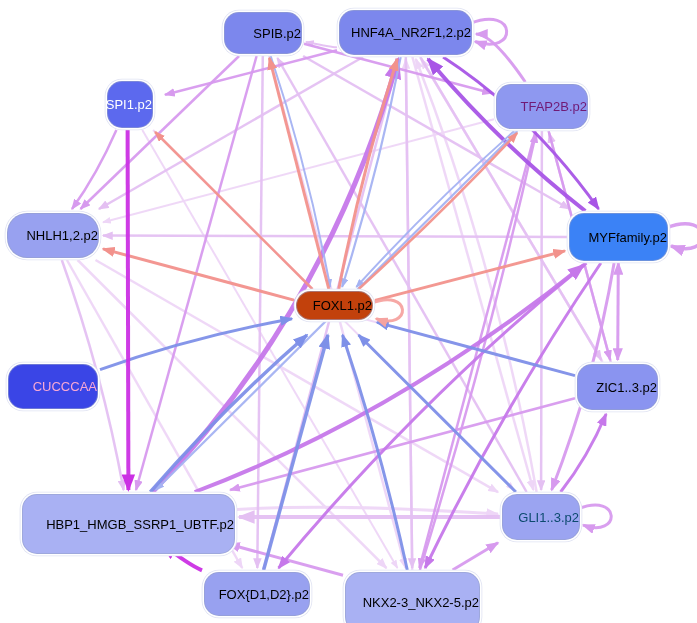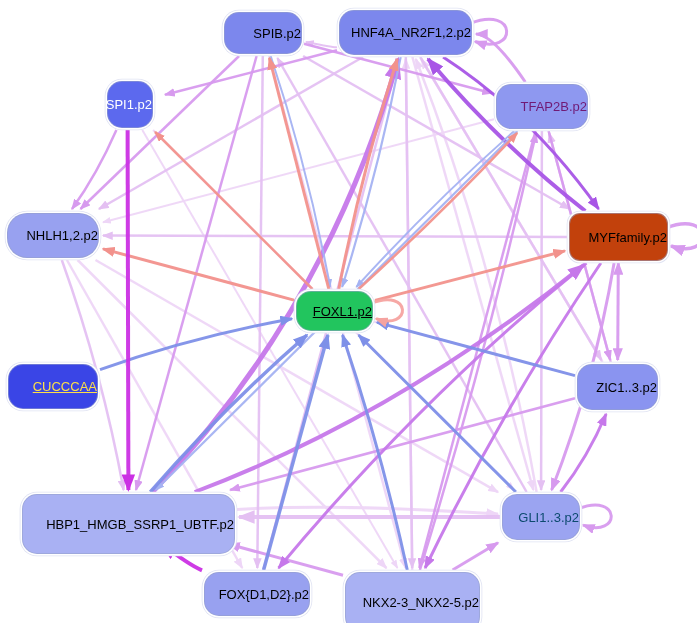--- a/index.html
+++ b/index.html
@@ -136,44 +136,44 @@
   <div id="node-layer">
       <div class="node" style="left: 224px; top: 12px; width: 78px; height: 42px; background: rgb(124, 135, 237); color: rgb(0, 0, 0);">
         <span>SPIB.p2</span>
       </div>
       <div class="node" style="left: 339px; top: 10px; width: 133px; height: 45px; background: rgb(124, 135, 237); color: rgb(0, 0, 0); padding-left: 36px;">
         <span>HNF4A_NR2F1,2.p2</span>
       </div>
       <div class="node" style="left: 496px; top: 84px; width: 92px; height: 45px; background: rgb(142, 152, 240); color: #701a75;">
         <span>TFAP2B.p2</span>
       </div>
-      <div class="node" style="left: 569px; top: 213px; width: 99px; height: 48px; background: #c2410c; color: rgb(0, 0, 0); border-radius: 11px;">
+      <div class="node" style="left: 569px; top: 213px; width: 99px; height: 48px; background: #3b82f6; color: rgb(0, 0, 0);">
         <span>MYFfamily.p2</span>
       </div>
       <div class="node" style="left: 577px; top: 364px; width: 81px; height: 46px; background: rgb(138, 148, 240); color: rgb(0, 0, 0);">
         <span>ZIC1..3.p2</span>
       </div>
       <div class="node" style="left: 502px; top: 494px; width: 78px; height: 46px; background: rgb(155, 164, 241); color: #0c4a6e;">
         <span>GLI1..3.p2</span>
       </div>
       <div class="node" style="left: 345px; top: 572px; width: 135px; height: 60px; background: rgb(169, 177, 243); color: rgb(0, 0, 0);">
         <span>NKX2-3_NKX2-5.p2</span>
       </div>
       <div class="node" style="left: 204px; top: 572px; width: 106px; height: 44px; background: rgb(152, 161, 240); color: rgb(0, 0, 0); padding-left: 8px;">
         <span>FOX{D1,D2}.p2</span>
       </div>
       <div class="node" style="left: 22px; top: 494px; width: 213px; height: 60px; background: rgb(169, 177, 243); color: rgb(0, 0, 0);">
         <span>HBP1_HMGB_SSRP1_UBTF.p2</span>
       </div>
-      <div class="node" style="left: 8px; top: 364px; width: 90px; height: 45px; background: rgb(58, 69, 230); color: #fde047; text-decoration: underline;">
+      <div class="node" style="left: 8px; top: 364px; width: 90px; height: 45px; background: rgb(58, 69, 230); color: #f9a8d4;">
         <span>CUCCCAA</span>
       </div>
       <div class="node" style="left: 7px; top: 213px; width: 92px; height: 45px; background: rgb(152, 161, 240); color: rgb(0, 0, 0); border-radius: 20px;">
         <span>NHLH1,2.p2</span>
       </div>
       <div class="node" style="left: 94px; top: 81px; width: 46px; height: 47px; background: rgb(92, 105, 238); color: rgb(255, 255, 255); margin-left: 13px;">
         <span>SPI1.p2</span>
       </div>
-      <div class="node" style="left: 296px; top: 291px; width: 77px; height: 40px; background: #22c55e; color: rgb(0, 0, 0); text-decoration: underline;">
+      <div class="node" style="left: 296px; top: 291px; width: 77px; height: 29px; background: #c2410c; color: rgb(0, 0, 0);">
         <span>FOXL1.p2</span>
       </div>
     </div>
 </div>
 
 </body></html>

